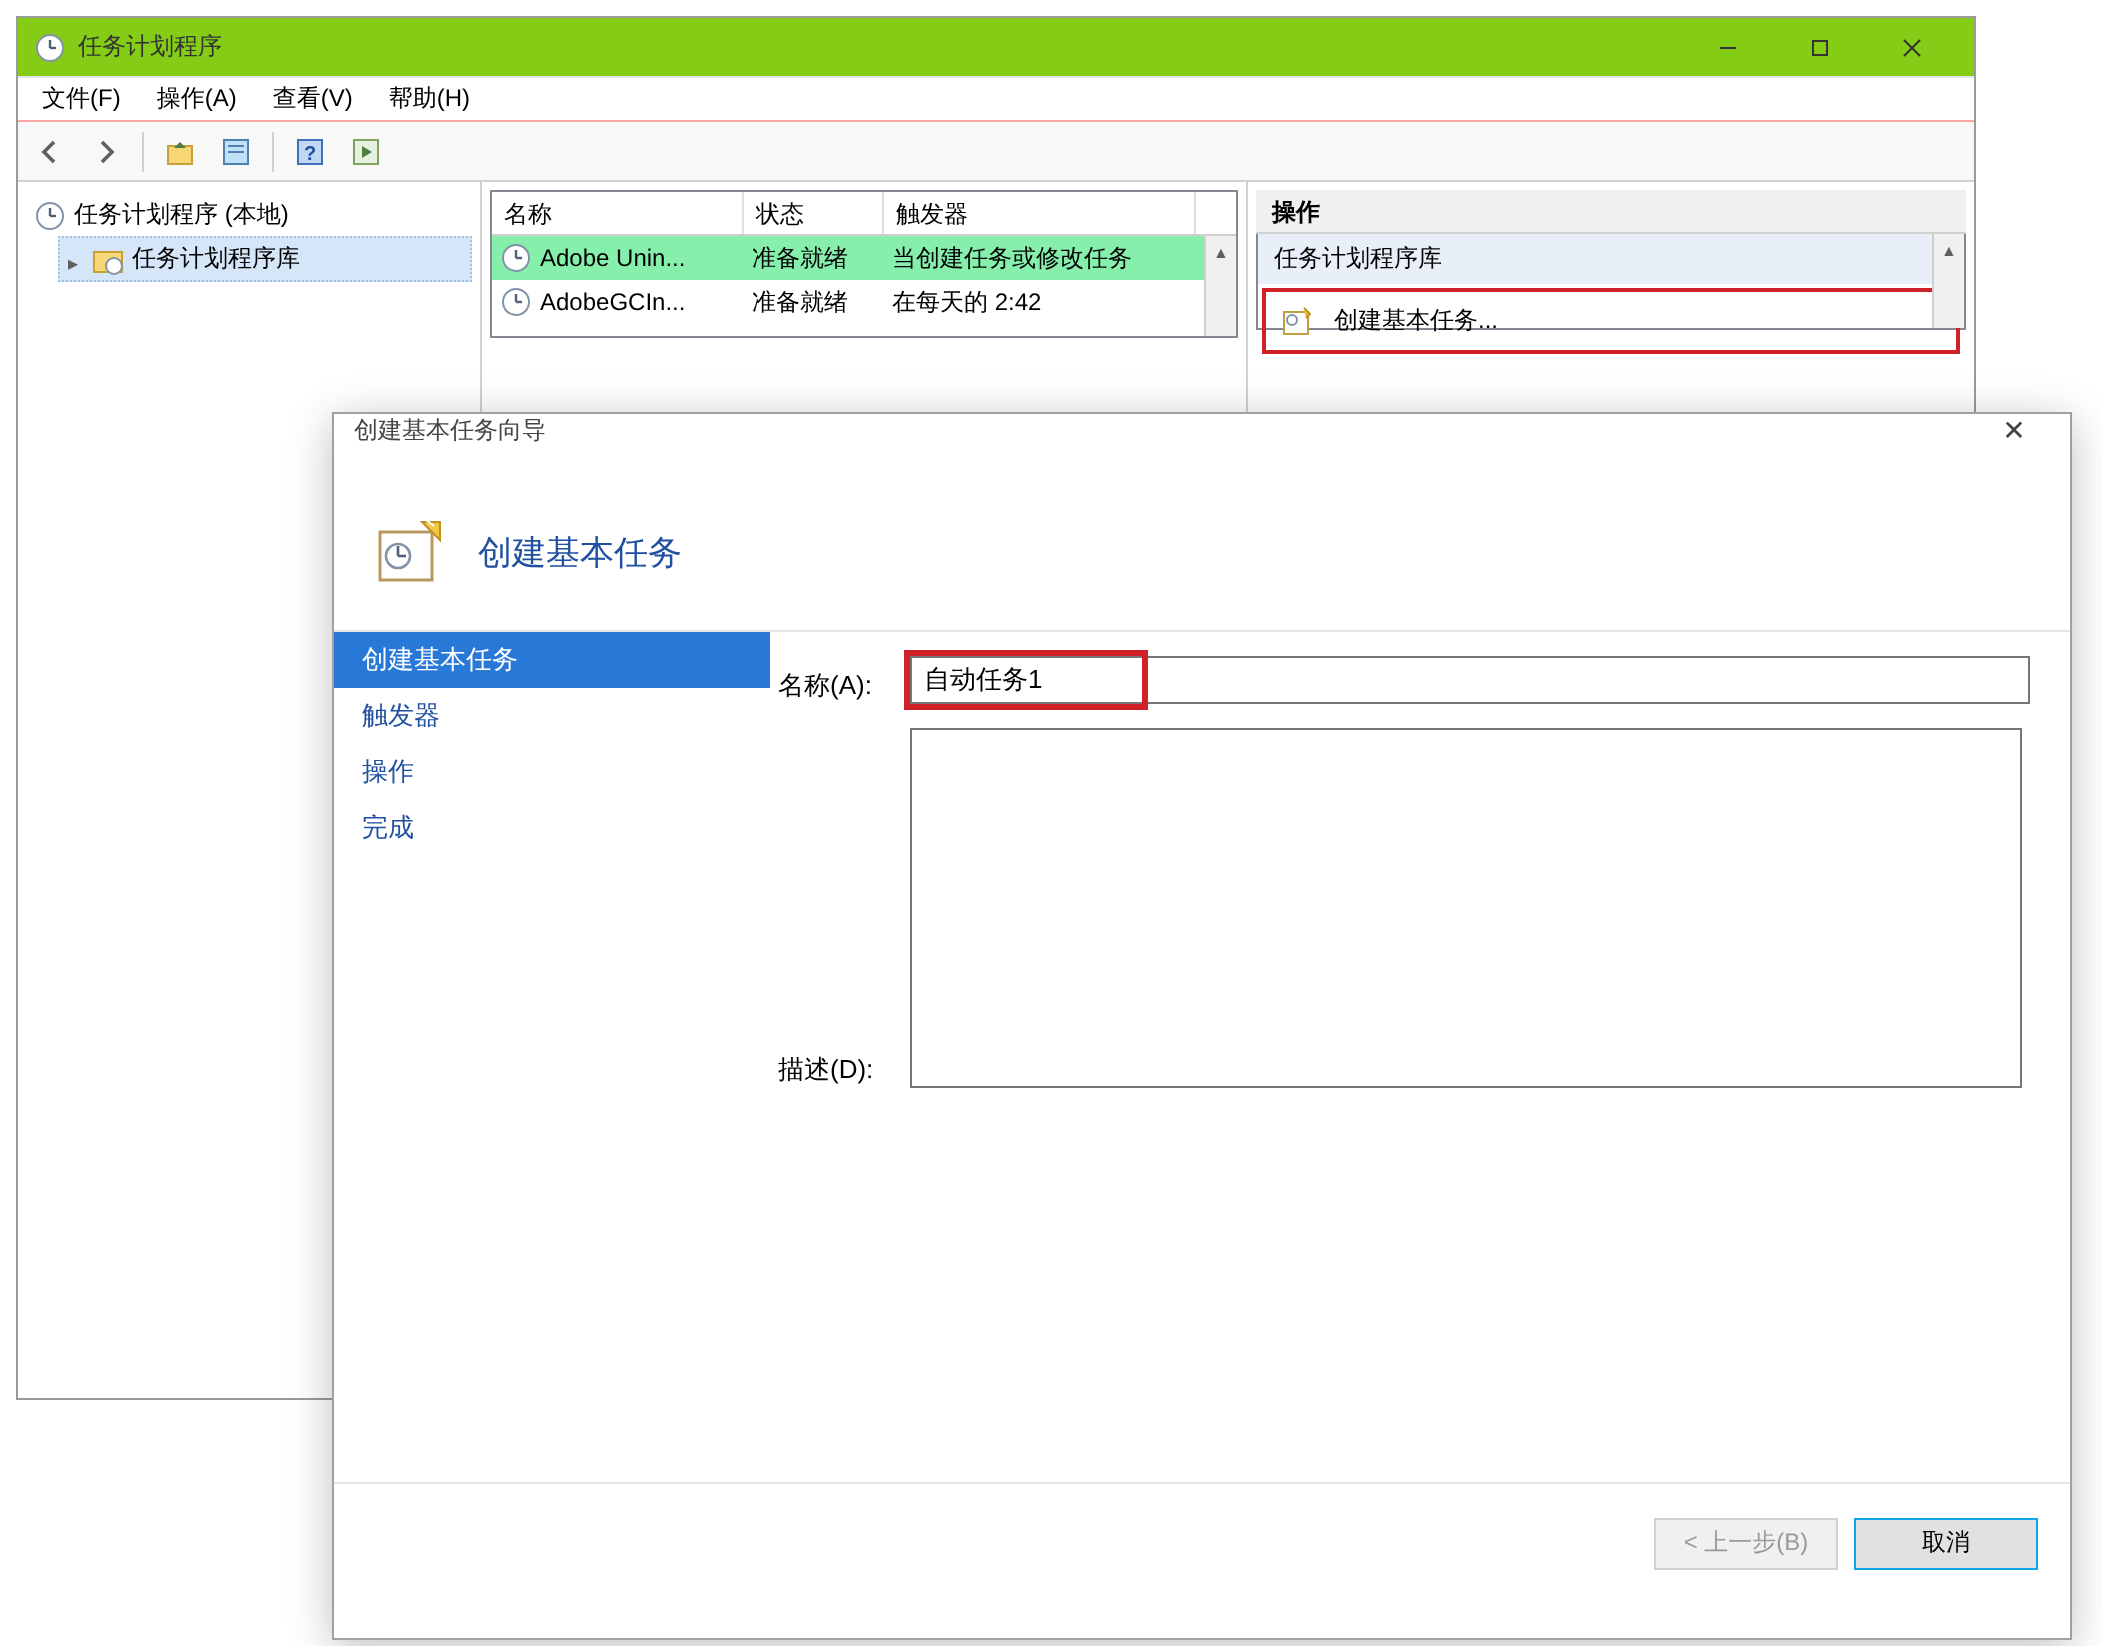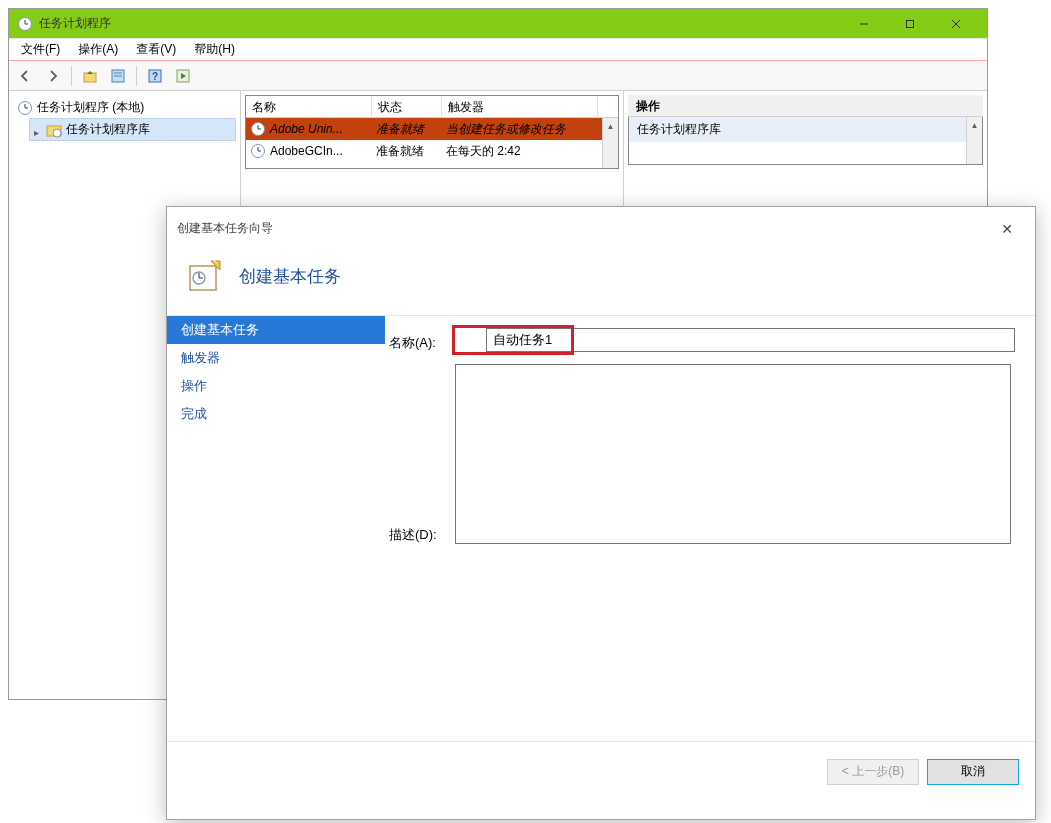--- a/index.html
+++ b/index.html
@@ -27,51 +27,51 @@
     .tree-icon { width: 16px; height: 16px; margin-right: 4px; }
     .tree-selected { background: #d4e6f7; border: 1px dotted #a0c0e0; }
     .tree-child { margin-left: 16px; }
     
     .middle-pane { width: 383px; display: flex; flex-direction: column; border-right: 1px solid #d0d0d0; }
     .table-wrap { border: 1px solid #828790; margin: 4px; flex: 0 0 auto; height: 74px; overflow: hidden; position: relative; }
     .table-header { display: flex; background: #fff; border-bottom: 1px solid #d0d0d0; height: 22px; }
     .th { padding: 3px 6px; font-size: 12px; border-right: 1px solid #e0e0e0; color: #000; }
     .table-body {}
     .table-row { display: flex; height: 22px; align-items: center; }
-    .table-row.selected { background: #c2410c; font-style: italic; }
+    .table-row.selected { background: #86efac; }
     .td { padding: 2px 4px; font-size: 12px; overflow: hidden; white-space: nowrap; text-overflow: ellipsis; display: flex; align-items: center; }
     .row-icon { width: 16px; height: 16px; margin-right: 4px; flex-shrink: 0; }
     .vscroll { position: absolute; right: 0; top: 22px; bottom: 0; width: 16px; background: #f0f0f0; border-left: 1px solid #d0d0d0; }
     .vscroll-arrow { height: 16px; display: flex; align-items: center; justify-content: center; font-size: 8px; color: #606060; }
     
     .actions-pane { flex: 1; display: flex; flex-direction: column; }
     .actions-header { height: 22px; background: #f0f0f0; border-bottom: 1px solid #d0d0d0; padding: 3px 8px; font-weight: bold; font-size: 12px; margin: 4px 4px 0; }
     .actions-body { margin: 0 4px; border: 1px solid #828790; border-top: none; height: 48px; position: relative; }
     .action-group-head { background: #e8eff8; padding: 4px 8px; font-size: 12px; display: flex; align-items: center; justify-content: space-between; }
     .action-item { padding: 6px 8px; display: flex; align-items: center; font-size: 12px; border: 2px solid #d02028; margin: 2px; }
     .action-item-icon { width: 16px; height: 16px; margin-right: 10px; }
     .actions-vscroll { position: absolute; right: 0; top: 0; bottom: 0; width: 16px; background: #f0f0f0; border-left: 1px solid #d0d0d0; }
     
     
     .wizard { position: absolute; left: 166px; top: 206px; width: 870px; height: 614px; background: #fff; border: 1px solid #a0a0a0; box-shadow: 0 4px 20px rgba(0,0,0,0.25); }
-    .wizard-titlebar { height: 30px; display: flex; align-items: flex-end; padding: 0 10px; background: #fff; }
+    .wizard-titlebar { height: 30px; display: flex; align-items: flex-start; padding: 0 10px; background: #fff; }
     .wizard-title { flex: 1; font-size: 12px; color: #444; }
     .wizard-close { width: 36px; text-align: center; color: #444; font-size: 14px; }
     .wizard-header { height: 78px; display: flex; align-items: center; padding: 0 20px; gap: 16px; background: #fff; }
     .wizard-bigicon { width: 36px; height: 36px; }
     .wizard-bigtitle { font-size: 17px; color: #2050a0; }
     .wizard-body { display: flex; height: 426px; border-top: 1px solid #e5e5e5; }
     .wizard-steps { width: 230px; background: #fff; }
     .step { padding: 5px 14px; font-size: 13px; color: #2050a0; }
     .step.active { background: #2878d8; color: #fff; }
     .wizard-form { flex: 1; padding: 12px 20px 0 4px; }
     .form-desc { font-size: 13px; color: #000; line-height: 1.5; margin-bottom: 14px; }
     .form-row { display: flex; align-items: flex-end; margin-bottom: 12px; }
     .form-label { width: 66px; font-size: 13px; padding-top: 4px; }
-    .form-input-wrap { flex: 1; position: relative; padding-left: 31px; }
+    .form-input-wrap { flex: 1; position: relative; }
     .form-input { width: 100%; border: 1px solid #767676; padding: 3px 6px; font-size: 13px; font-family: inherit; height: 24px; }
     .form-textarea { width: 556px; height: 180px; border: 1px solid #767676; padding: 4px 6px; font-size: 13px; font-family: inherit; resize: none; }
     .wizard-footer { height: 60px; display: flex; align-items: center; justify-content: flex-end; gap: 8px; padding: 0 16px; border-top: 1px solid #e5e5e5; }
     .wiz-btn { min-width: 92px; height: 26px; border: 1px solid #0ea5e9; background: #e1e1e1; font-size: 12px; font-family: inherit; padding: 0 12px; }
     .wiz-btn:disabled { color: #9a9a9a; background: #f0f0f0; border-color: #d0d0d0; }
     .wiz-btn.default { border: 1px solid #0078d7; background: #e5f1fb; }
     .next-highlight { border: 3px solid #d02028; padding: 3px; }
     
     
     .clock-svg circle.face { fill: #fff; stroke: #8294a8; stroke-width: 1; }
@@ -220,20 +220,30 @@
       </div>
     </div>
 
     <div class="actions-pane">
       <div class="actions-header">操作</div>
       <div class="actions-body">
         <div class="action-group-head">
           <span>任务计划程序库</span>
           <span>▴</span>
         </div>
+        <div class="action-item">
+          <span class="action-item-icon">
+            <svg viewBox="0 0 16 16">
+                <rect x="1" y="3" width="12" height="11" fill="#fff" stroke="#c0a040"></rect>
+                <circle cx="5" cy="7" r="2.5" fill="#fff" stroke="#8294a8"></circle>
+                <path d="M11 1 L14 4 L12 6" fill="#f0c030" stroke="#c09020"></path>
+              </svg>
+          </span>
+          <span>创建基本任务...</span>
+        </div>
         <div class="actions-vscroll">
           <div class="vscroll-arrow">▲</div>
         </div>
       </div>
     </div>
   </div>
 </div>
 
 <div class="wizard">
   <div class="wizard-titlebar">

